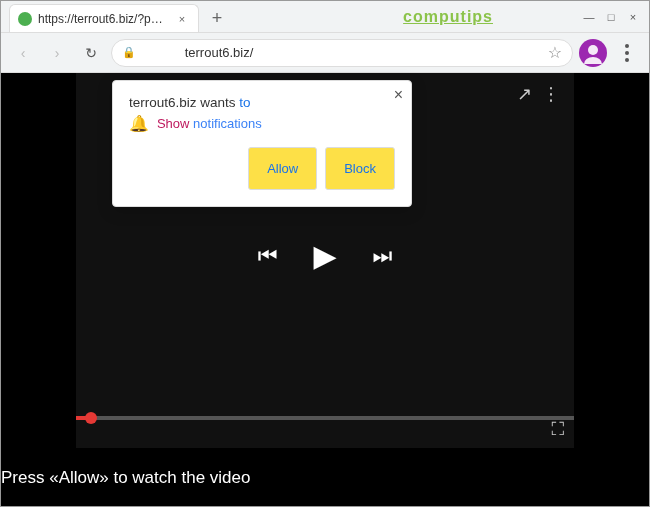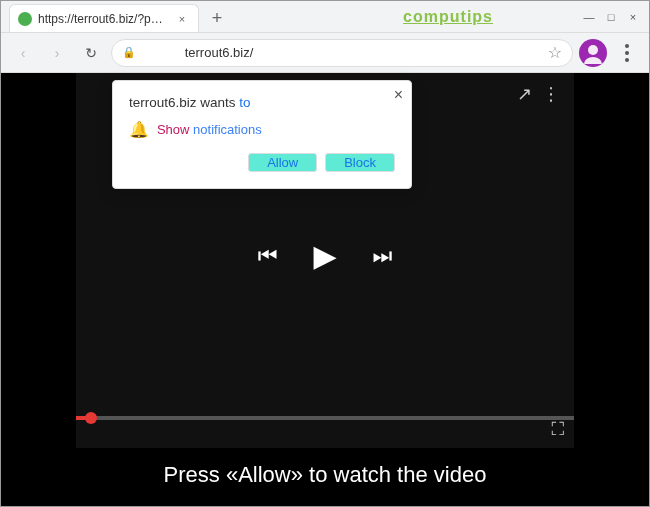--- a/index.html
+++ b/index.html
@@ -206,43 +206,43 @@
       top: 6px;
       right: 8px;
       font-size: 16px;
       color: #555;
       cursor: pointer;
       line-height: 1;
     }
     .popup-title {
       font-size: 13.5px;
       color: #333;
-      margin-bottom: 10px;
+      margin-bottom: 4px;
     }
     .popup-notif-row {
       display: flex;
       align-items: center;
       gap: 8px;
       margin-bottom: 14px;
     }
     .bell-icon { font-size: 16px; color: #555; }
     .notif-label { font-size: 13px; color: #333; }
     .notif-label span { color: #3b82f6; }
     .popup-buttons {
       display: flex;
       justify-content: flex-end;
       gap: 8px;
     }
     .btn-allow, .btn-block {
-      padding: 1px 18px;
+      padding: 13px 18px;
       border-radius: 3px;
       font-size: 13px;
       cursor: pointer;
       border: 1px solid #dadce0;
-      background: #5eead4;
+      background: #fde047;
       color: #1a73e8;
     }
 
     
     .main-content {
       background: #000;
       height: calc(507px - 32px - 40px);
       position: relative;
       display: flex;
       flex-direction: column;
@@ -321,23 +321,22 @@
       font-size: 18px;
       cursor: pointer;
     }
 
     
     .bottom-text {
       position: absolute;
       bottom: 20px;
       left: 0;
       right: 0;
-      text-align: center;
       color: #fff;
-      font-size: 22px;
+      font-size: 17px;
       font-weight: 400;
     }
   </style>
 </head>
 <body>
 
 <div class="title-bar">
   <div class="tab-area">
     <div class="tab">
       <span class="tab-favicon"></span>

